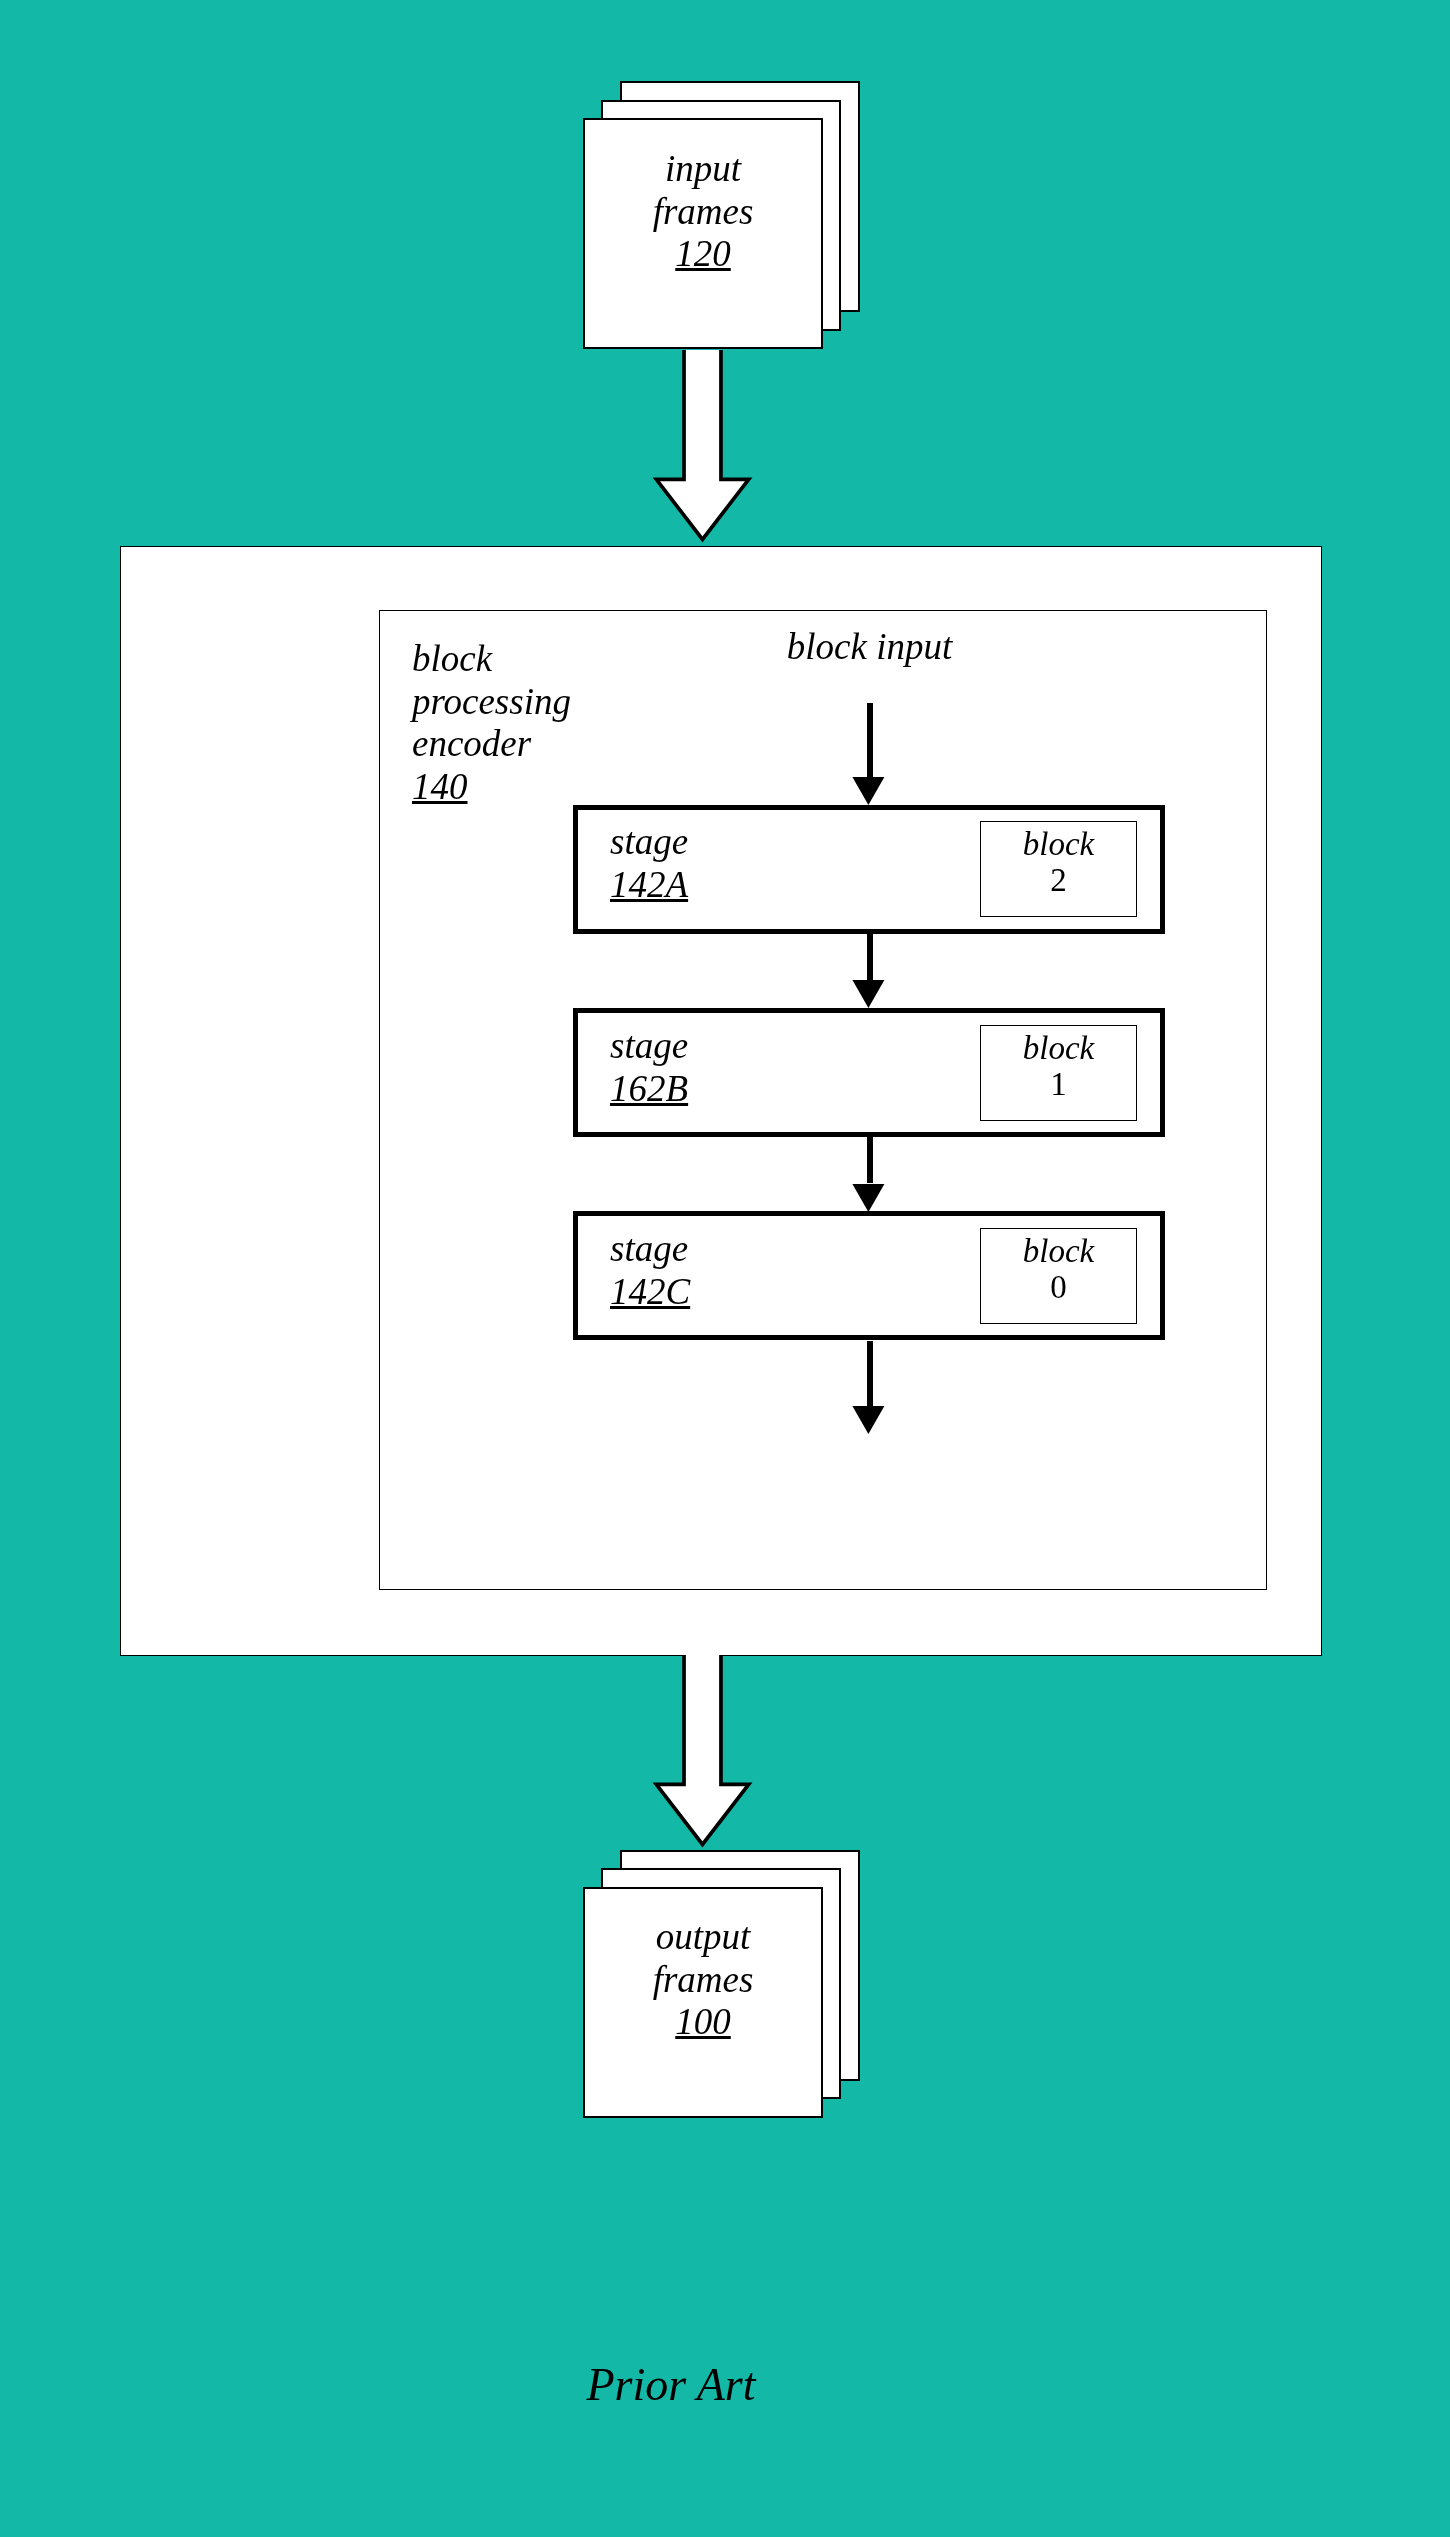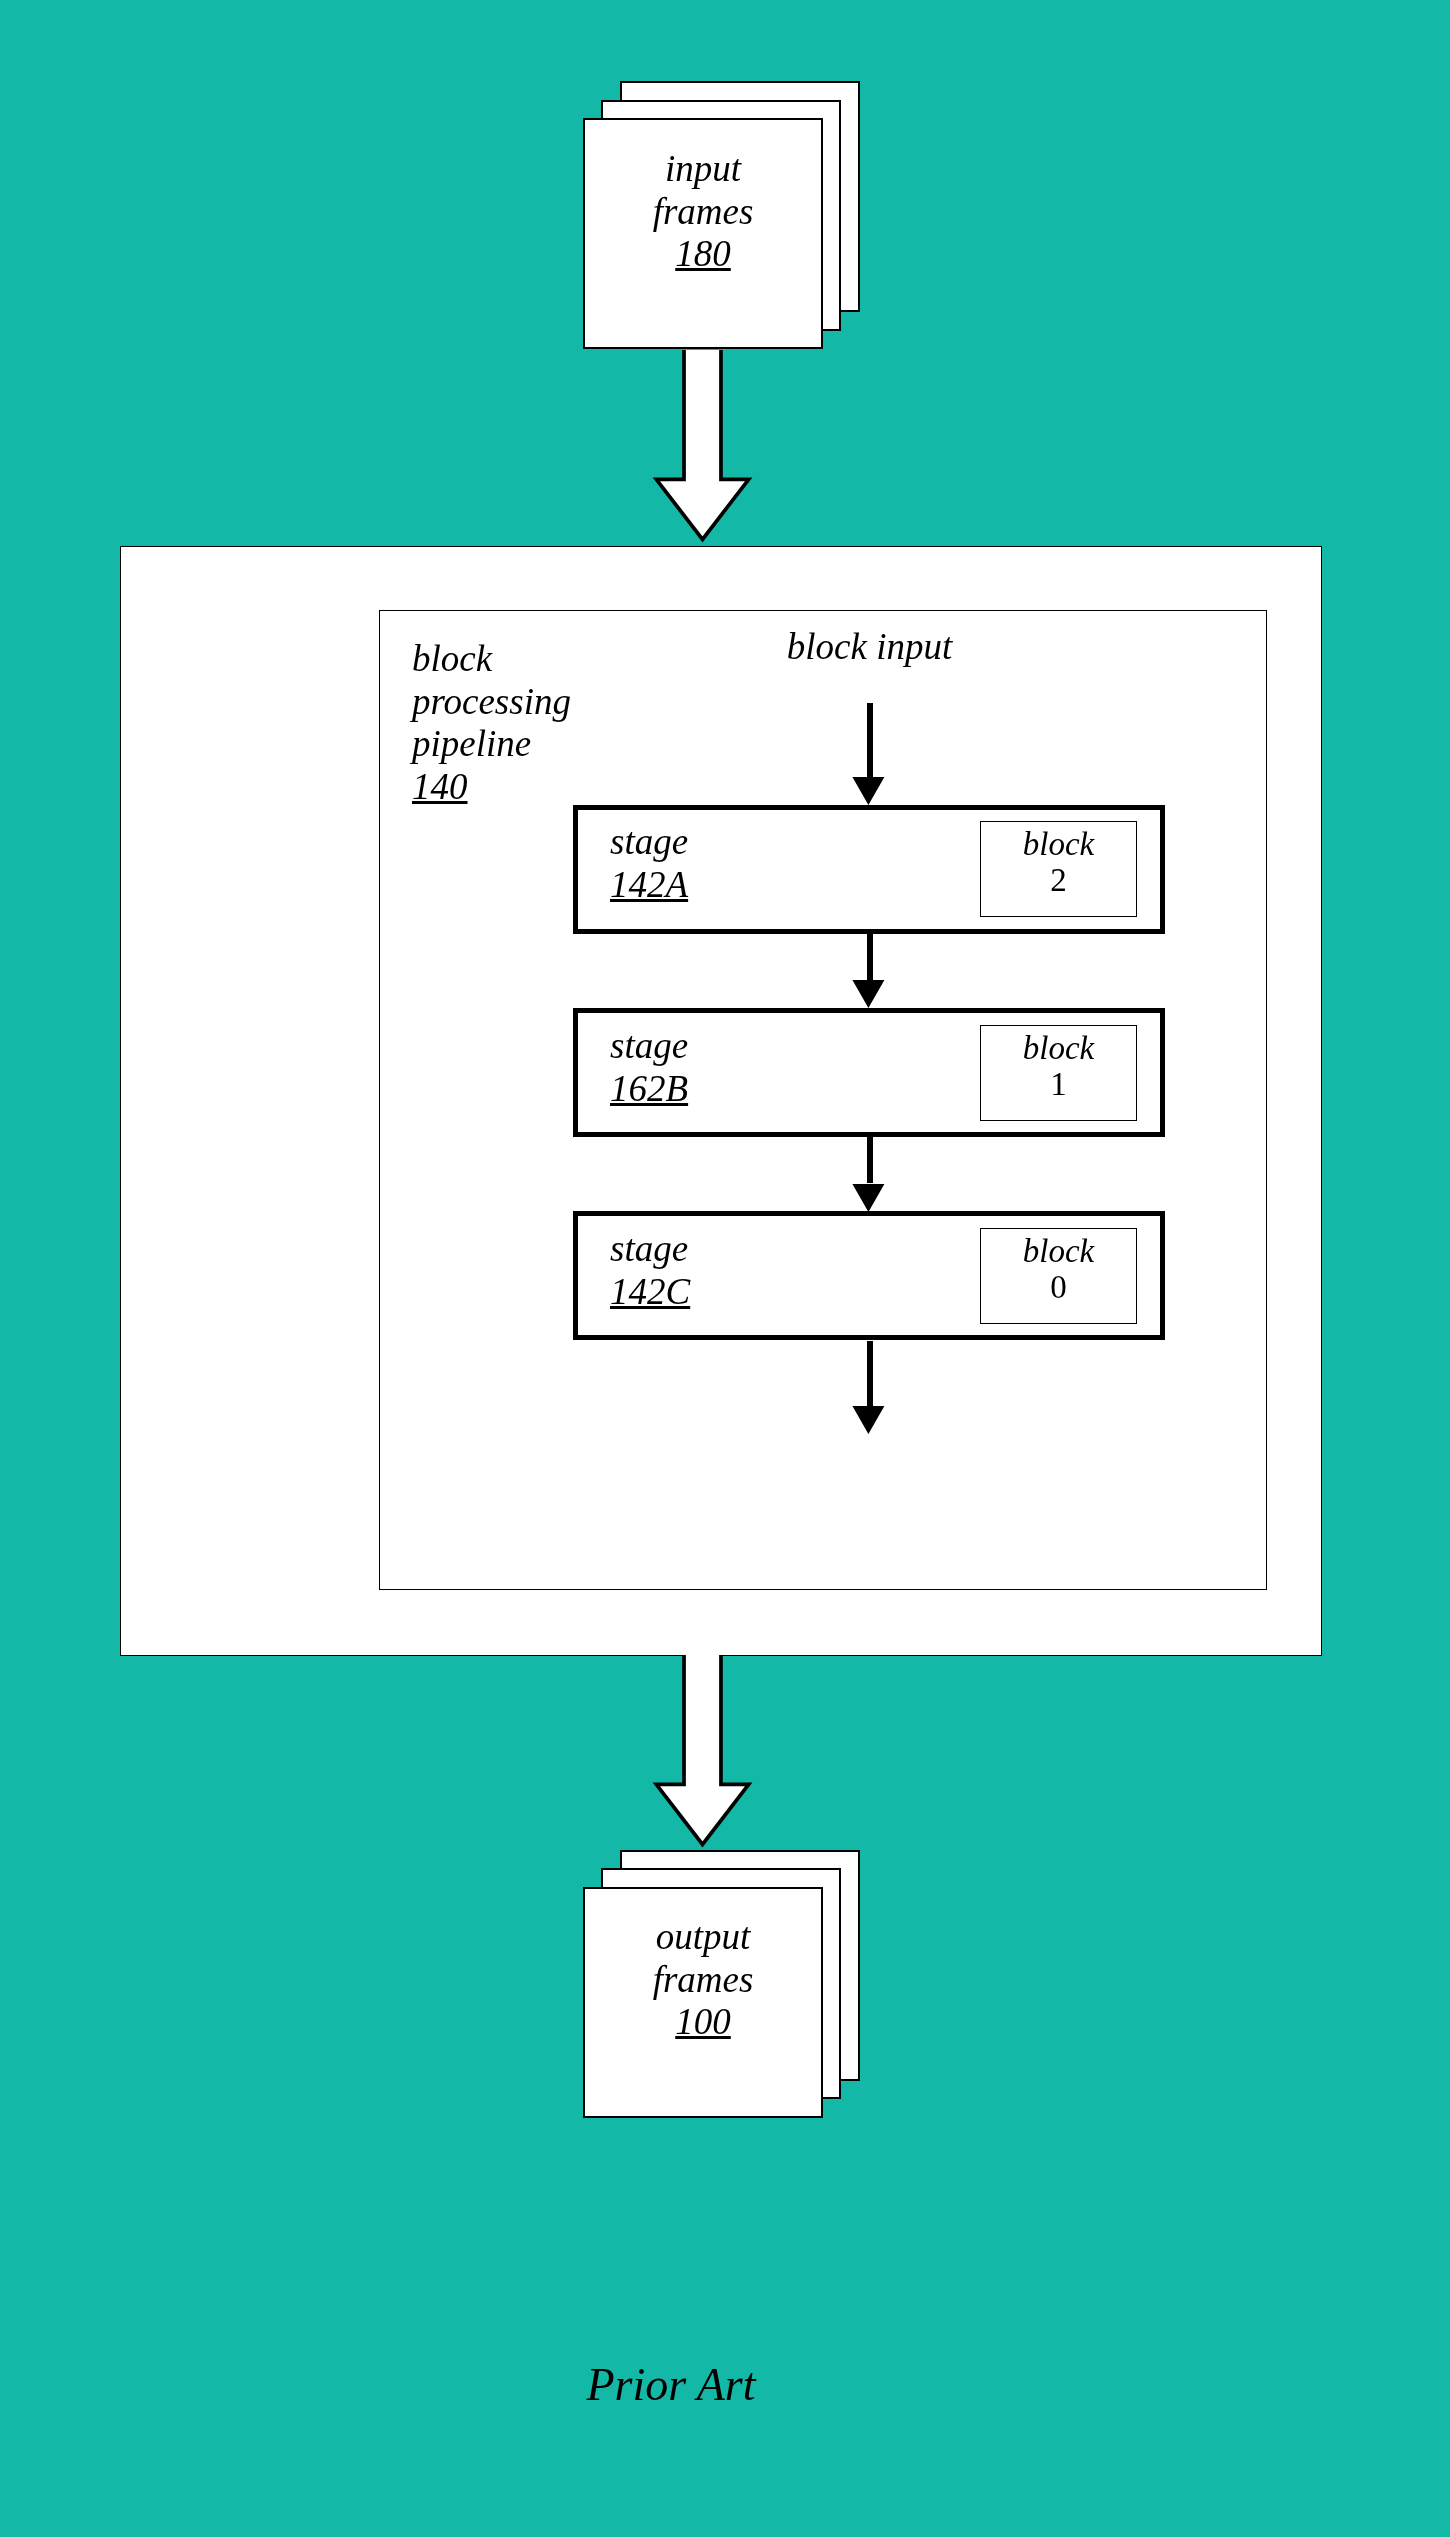--- a/index.html
+++ b/index.html
@@ -86,34 +86,34 @@
 <body>
 
 <div class="canvas">
 
   <div class="stack-back" style="left:620px; top:81px; width:240px; height:231px;"></div>
   <div class="stack-back" style="left:601px; top:100px; width:240px; height:231px;"></div>
   <div class="box" style="left:583px; top:118px; width:240px; height:231px;"></div>
   <div class="label center" style="position:absolute; left:592px; top:148px; width:222px;">
     <span>input</span><br>
     <span>frames</span><br>
-    <span class="label-num">180</span>
+    <span class="label-num">120</span>
   </div>
 
   <svg style="position:absolute; left:647px; top:350px; width:111px; height:194px;" viewBox="0 0 120 210">
     <path d="M 40 0 L 40 140 L 10 140 L 60 205 L 110 140 L 80 140 L 80 0" fill="#fff" stroke="#000" stroke-width="4"></path>
   </svg>
 
   <div class="box thin" style="left:120px; top:546px; width:1202px; height:1110px;"></div>
 
   <div class="box thin" style="left:379px; top:610px; width:888px; height:980px;"></div>
   <div class="label" style="position:absolute; left:412px; top:638px;">
     <span>block</span><br>
     <span>processing</span><br>
-    <span>pipeline</span><br>
+    <span>encoder</span><br>
     <span class="label-num">140</span>
   </div>
 
   <div class="label center" style="position:absolute; left:731px; top:626px; width:277px;">
     <span>block input</span>
   </div>
 
   <div class="arrow-line" style="left:867px; top:703px; width:5.5px; height:74px;"></div>
   <div class="arrow-head-down" style="left:869px; top:777px;"></div>
 

